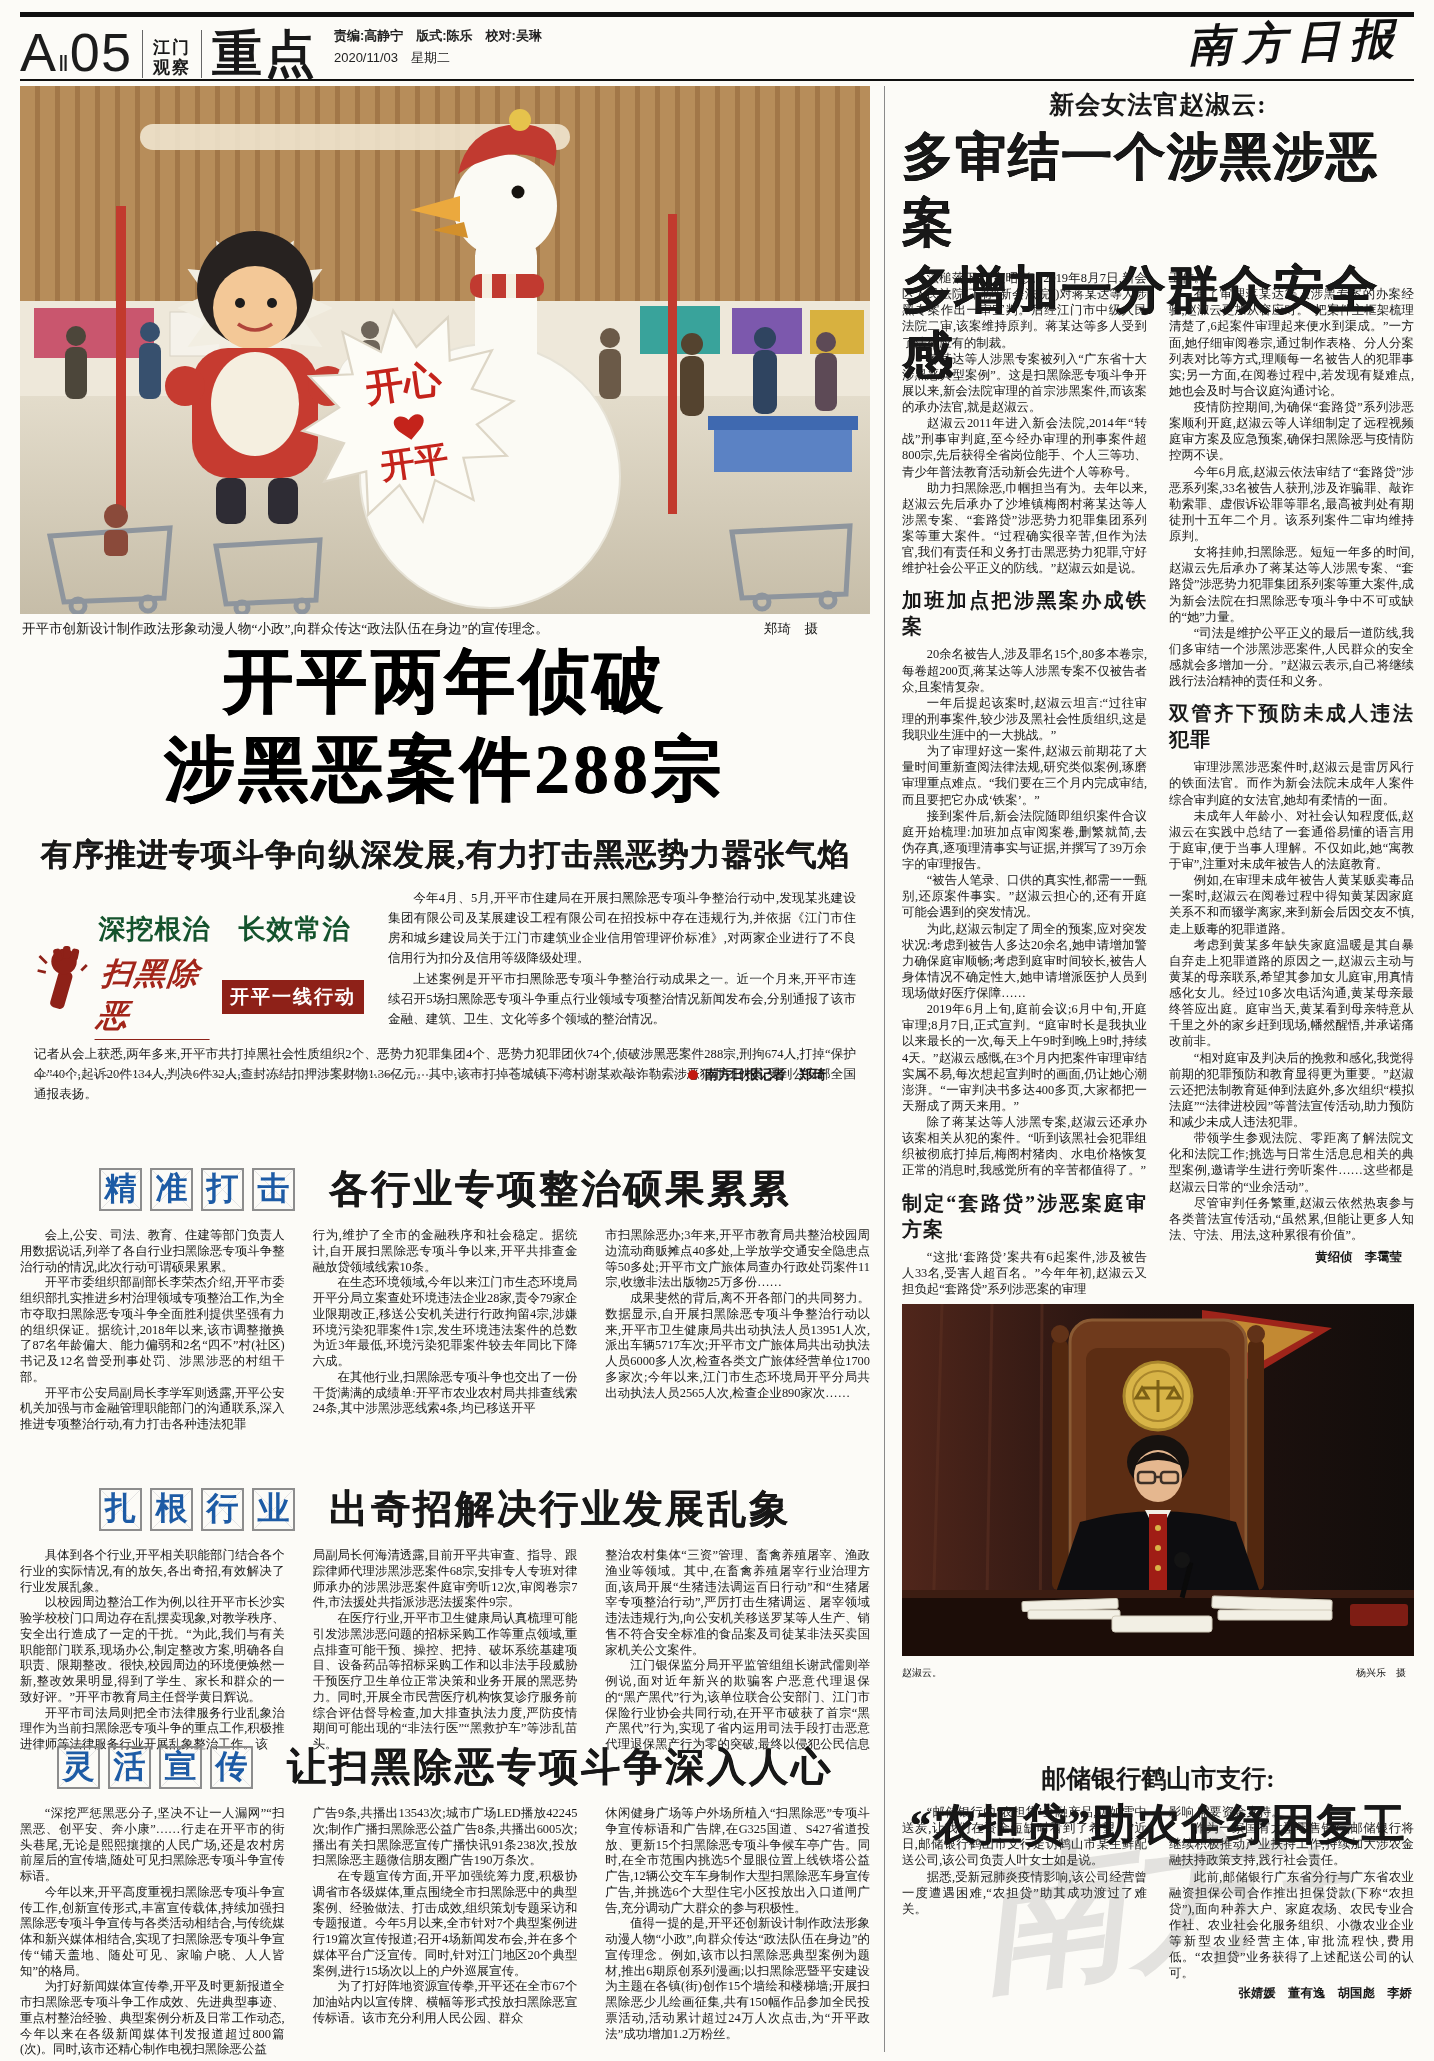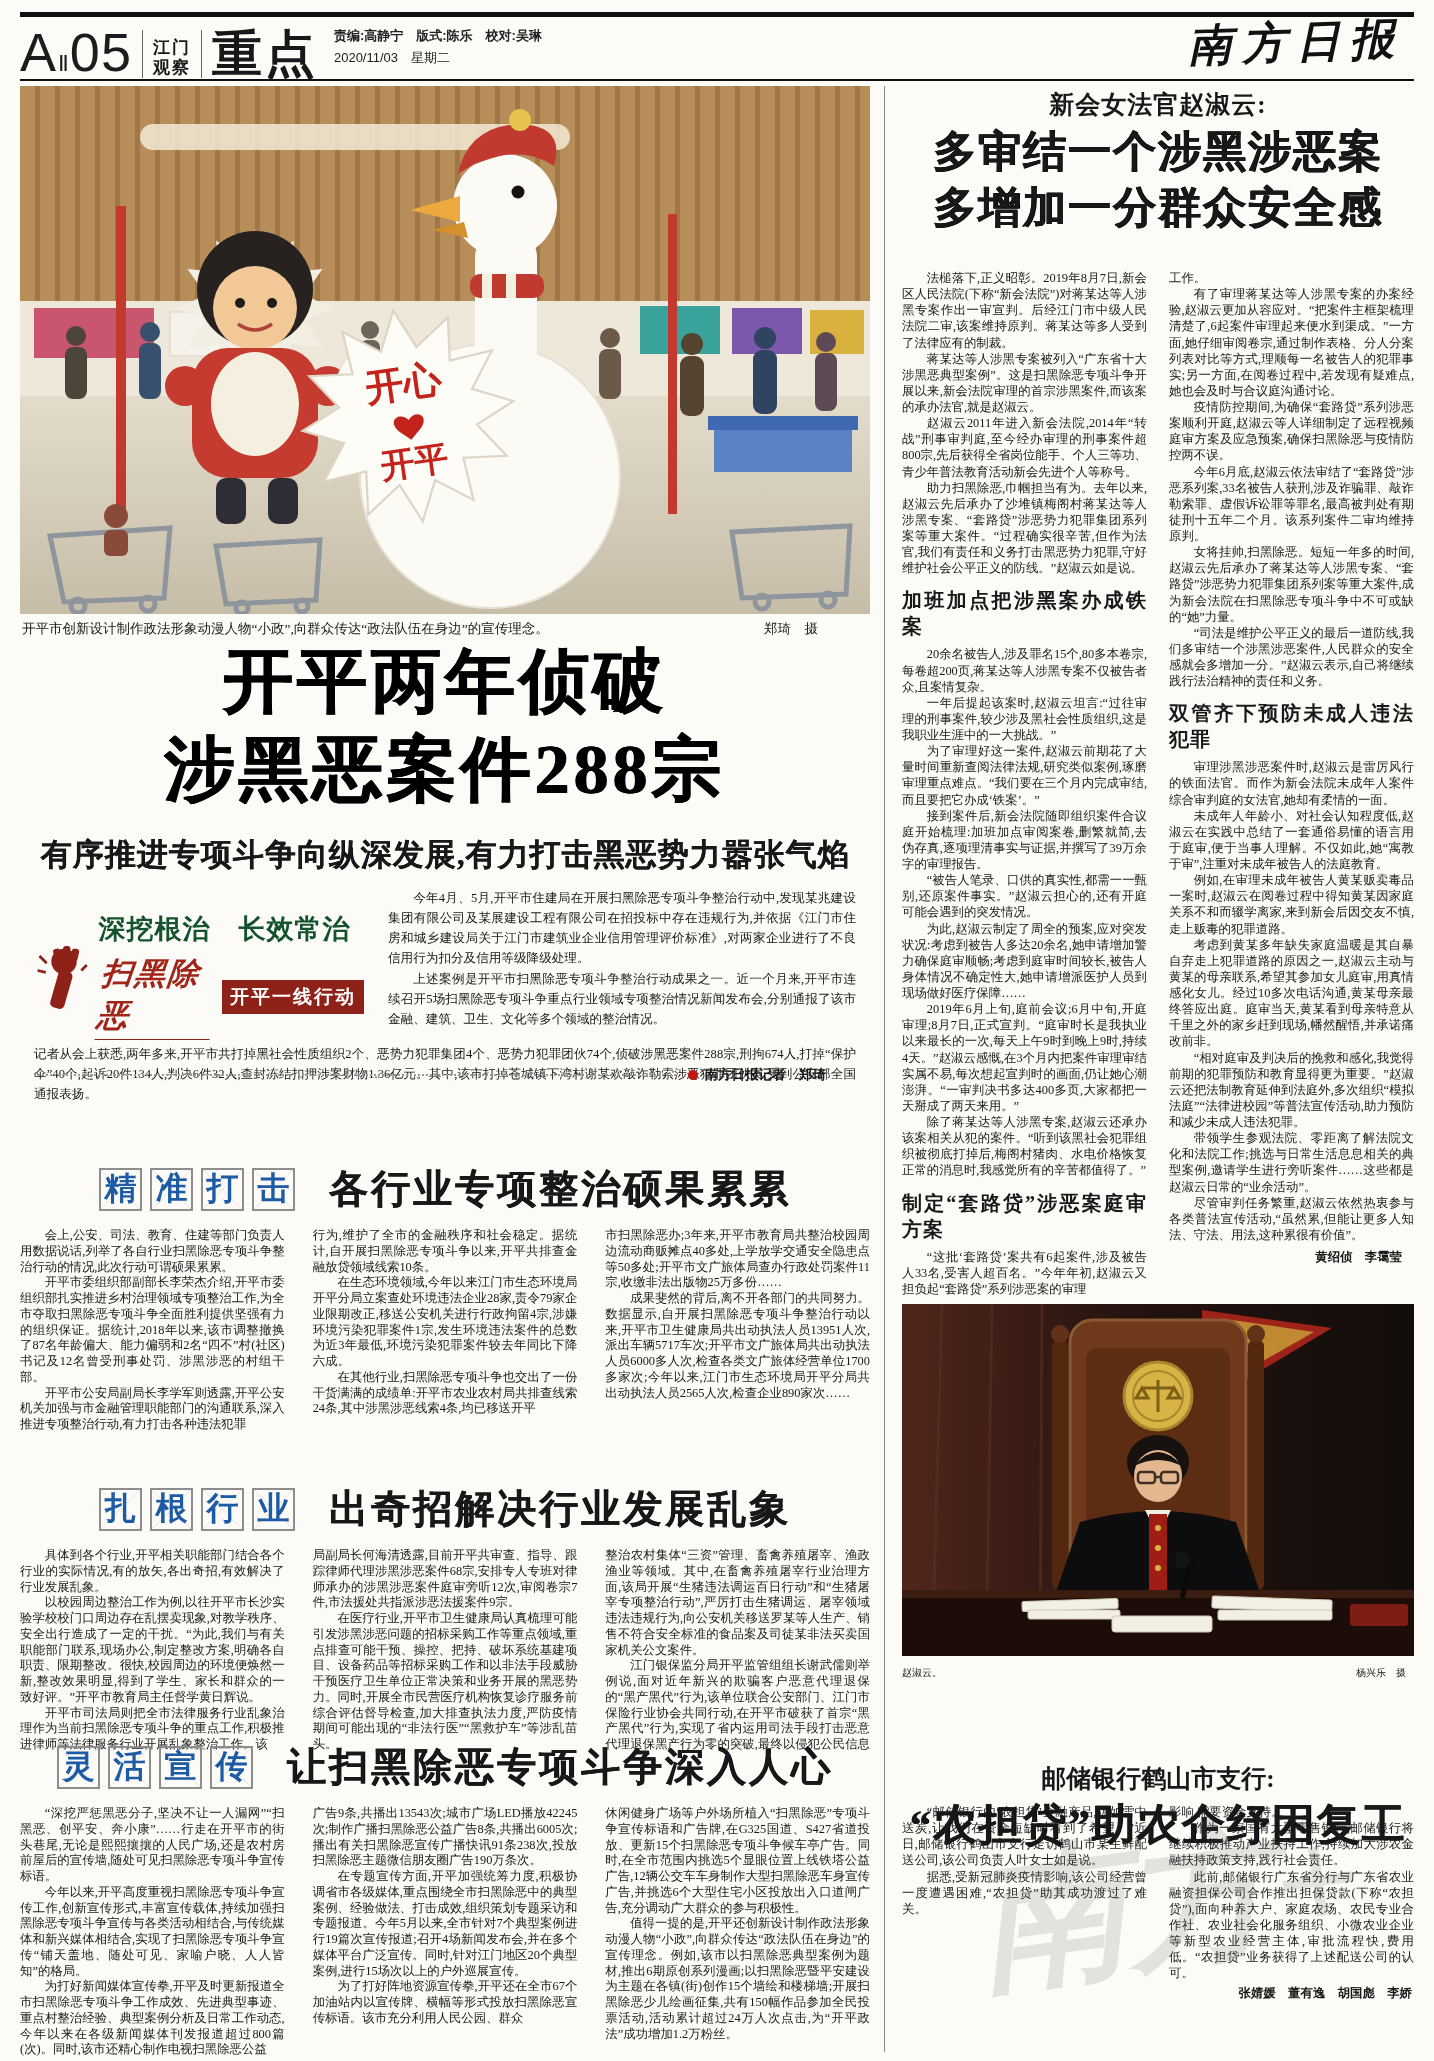--- a/index.html
+++ b/index.html
@@ -53,21 +53,21 @@
   .sec-title{font-size:39px;font-weight:900;margin-left:26px;letter-spacing:3px;text-shadow:.6px 0 #000}
   .sec-cols{display:flex;gap:28px;margin-top:14px;overflow:hidden;font-size:12.4px;line-height:1.27;text-align:justify}
   #sec1 .sec-cols{height:218px}
   #sec2 .sec-cols{height:202px}
   #sec3 .sec-cols{height:270px}
   .sec-cols .col{flex:1}
 
   
   .right{position:absolute;left:902px;top:86px;width:512px;height:1975px}
   .r-kicker{position:absolute;top:2px;width:100%;text-align:center;font-size:25px;font-weight:bold;letter-spacing:1px}
-  .r-headline{position:absolute;top:38px;width:100%;text-align:center;font-size:43px;font-weight:900;line-height:1.3;letter-spacing:2px;text-shadow:.8px 0 #000,-.3px 0 #000}
+  .r-headline{position:absolute;top:38px;width:100%;text-align:left;font-size:51px;font-weight:900;line-height:1.3;letter-spacing:2px;text-shadow:.8px 0 #000,-.3px 0 #000}
   .r-body{position:absolute;top:184px;width:100%;height:1032px;display:flex;gap:22px;overflow:hidden;font-size:12.4px;line-height:1.3;text-align:justify}
   .r-col{flex:1}
   .r-subhead{font-size:20px;font-weight:bold;margin:11px 0 7px;letter-spacing:1px}
   .r-byline{text-align:right;font-weight:bold;margin-top:6px;padding-right:12px}
   .r-photo{position:absolute;top:1218px;width:512px;height:352px;overflow:hidden;background:#1a120e}
   .r-caption{position:absolute;top:1580px;width:100%;display:flex;font-size:10px}
   .r-caption .credit{margin-left:auto;padding-right:8px;white-space:nowrap}
   .b-kicker{position:absolute;top:1676px;width:100%;text-align:center;font-size:25px;font-weight:bold}
   .b-headline{position:absolute;top:1710px;width:100%;text-align:center;font-size:43px;font-weight:900;letter-spacing:2px;text-shadow:.8px 0 #000}
   .b-body{position:absolute;top:1718px;width:100%;height:204px;display:flex;gap:22px;overflow:hidden;font-size:12.4px;line-height:1.3;text-align:justify}

